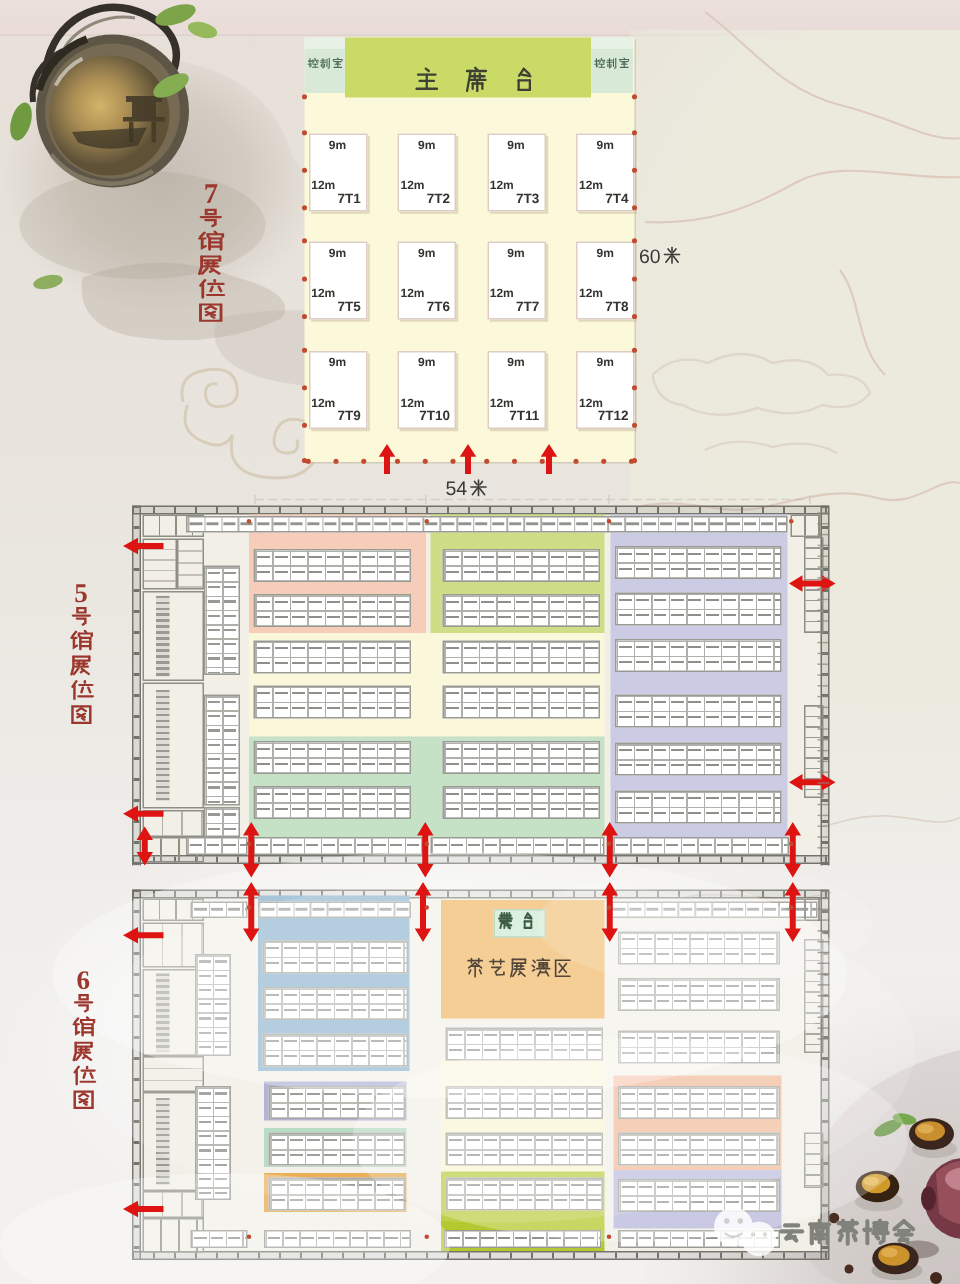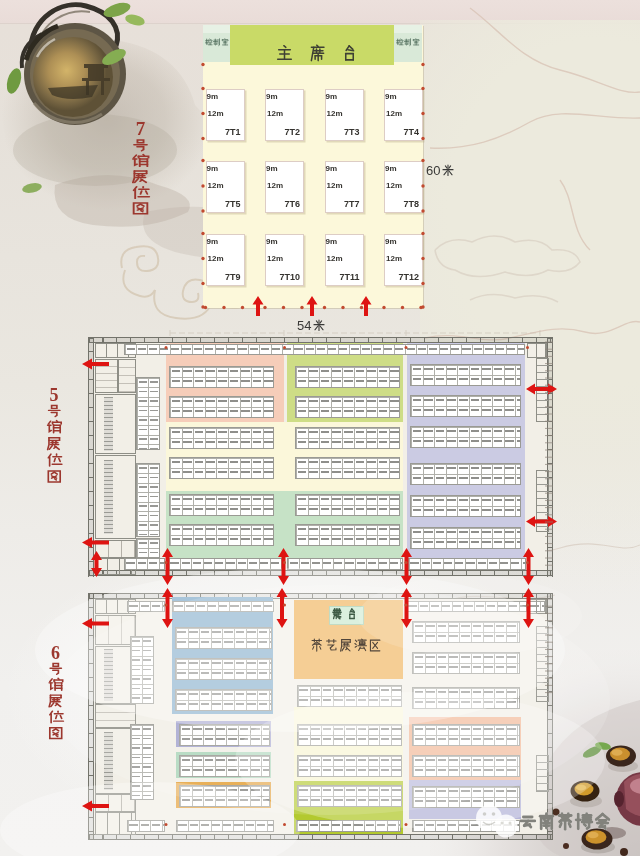--- a/index.html
+++ b/index.html
@@ -24,22 +24,22 @@
  repeating-linear-gradient(90deg,#fff 0 1.5px,transparent 1.5px 9.5px,#fff 9.5px 11px),
  repeating-linear-gradient(180deg,transparent 0 3.3px,rgba(68,68,62,.55) 3.3px 4.8px,transparent 4.8px 9.5px),
  #fff}
 .wallH{position:absolute;height:4px;border-top:1px solid #73736b;border-bottom:1px solid #73736b;
  background:repeating-linear-gradient(90deg,#73736b 0 1.5px,rgba(115,115,107,.15) 1.5px 14px)}
 .wallV{position:absolute;width:4px;border-left:1px solid #73736b;border-right:1px solid #73736b;
  background:repeating-linear-gradient(180deg,#73736b 0 1.5px,rgba(115,115,107,.15) 1.5px 14px)}
 .room{position:absolute;border:1px solid #8e8e86}
 .b7{position:absolute;width:37px;height:50px;background:#fff;border:1px solid #ddcdc5;
  box-shadow:1.5px 1.5px 0 rgba(185,170,135,.4);font:bold 8px "Liberation Sans",sans-serif;color:#35332f}
-.b7 .tm{position:absolute;top:2px;left:0;right:0;text-align:left}
-.b7 .lm{position:absolute;top:19px;left:1px}
+.b7 .tm{position:absolute;top:2px;left:0;right:0;text-align:center}
+.b7 .lm{position:absolute;top:29px;left:1px}
 .b7 .bn{position:absolute;bottom:3px;right:3px;font-size:9px}
 </style>
 </head>
 <body>
 
 <div class="abs" style="left:0;top:0;width:640px;height:23px;background:linear-gradient(180deg,#ece0dc,#e9dcd8);border-bottom:1px solid #ddd2cc"></div>
 
 <div class="abs" style="left:420px;top:20px;width:220px;height:640px;background:radial-gradient(ellipse 150% 60% at 80% 30%,#eceadd 45%,rgba(236,234,221,0))"></div>
 
 <div class="abs" style="left:0;top:560px;width:640px;height:296px;background:radial-gradient(ellipse 60% 70% at 45% 45%,rgba(252,252,252,.8) 20%,rgba(250,250,250,0) 75%)"></div>

